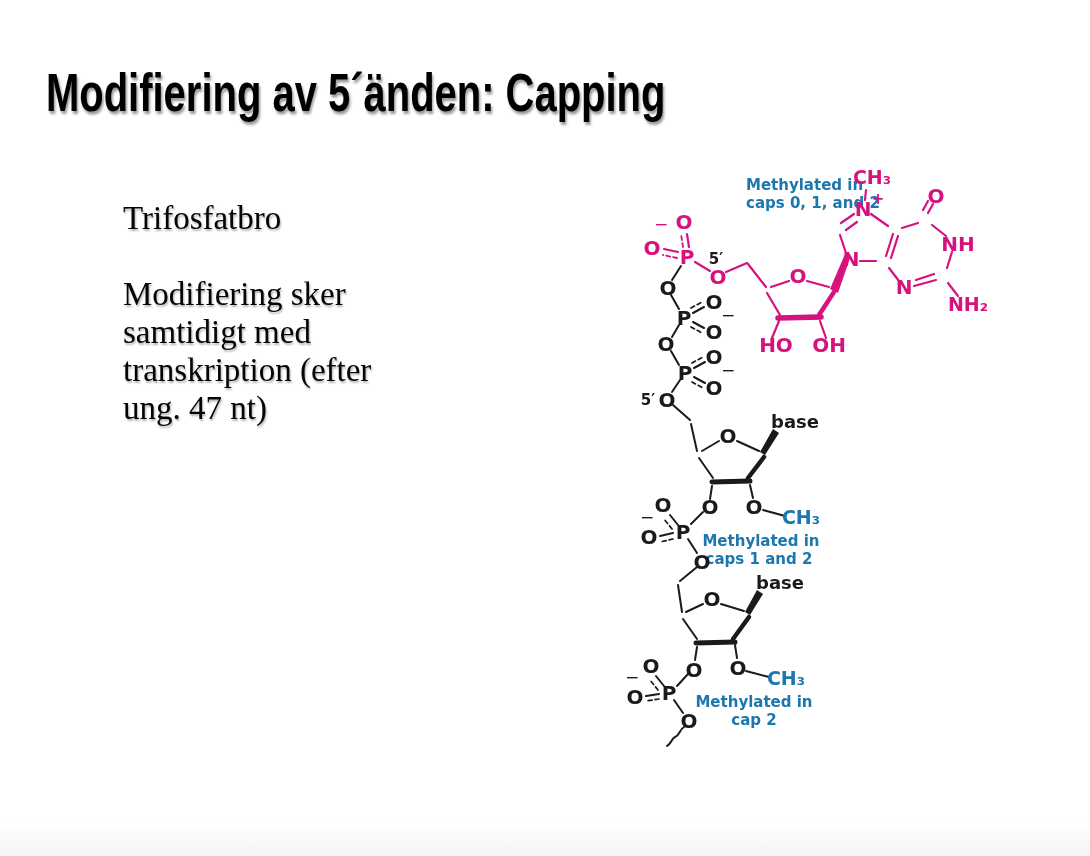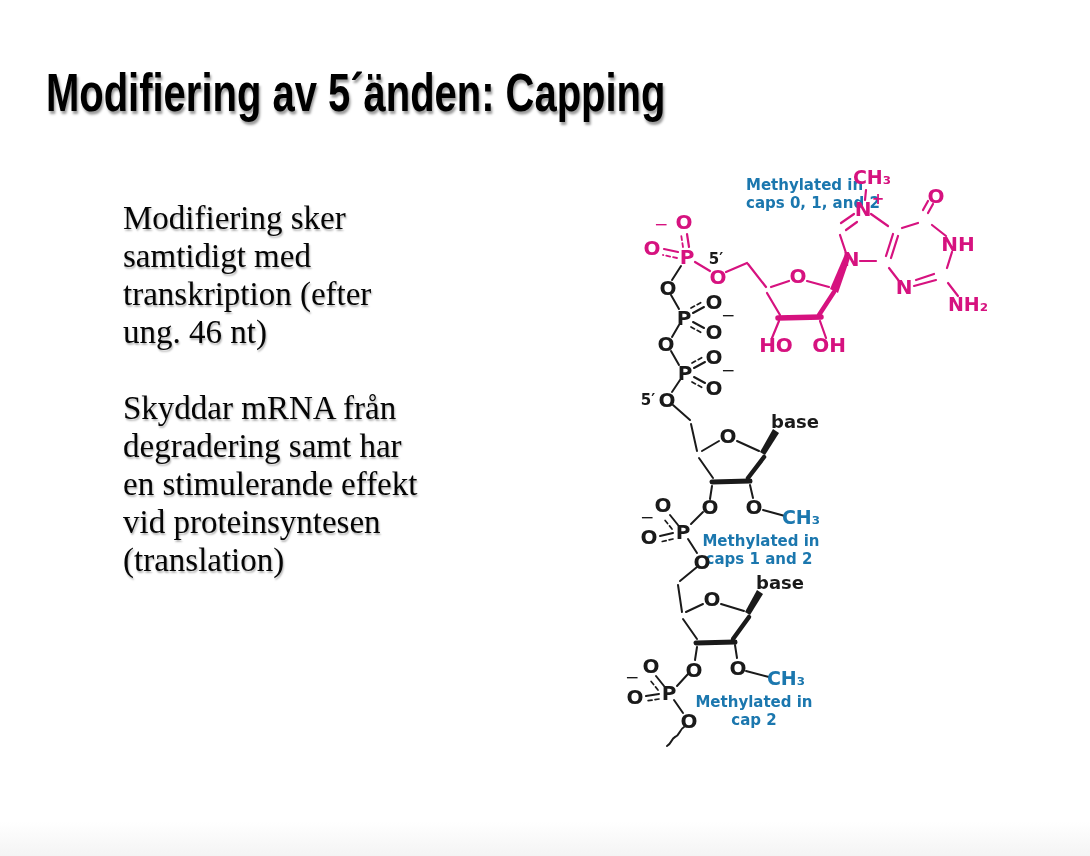--- a/index.html
+++ b/index.html
@@ -41,29 +41,25 @@
   .wk{fill:#1a1a1a;stroke:none;}
 </style>
 </head>
 <body>
 
 <div class="slide">
 
   <h1 class="title">Modifiering av 5´änden: Capping</h1>
 
   <div class="textcol" id="paragraphs">
+      <p>Trifosfatbro</p>
       <p>Modifiering sker
 samtidigt med
 transkription (efter
-ung. 46 nt)</p>
-      <p>Skyddar mRNA från
-degradering samt har
-en stimulerande effekt
-vid proteinsyntesen
-(translation)</p>
+ung. 47 nt)</p>
     </div>
 
   <svg class="diagram" width="1090" height="856" viewBox="0 0 1090 856">
 
     <g>
       <line class="bm" x1="689" y1="247" x2="687" y2="234"></line>
       <line class="bmD" x1="683" y1="247" x2="681" y2="234"></line>
       <line class="bm" x1="678" y1="252" x2="664" y2="249"></line>
       <line class="bmD" x1="677" y1="258" x2="663" y2="255"></line>
       <line class="bm" x1="695" y1="262" x2="710" y2="271"></line>

